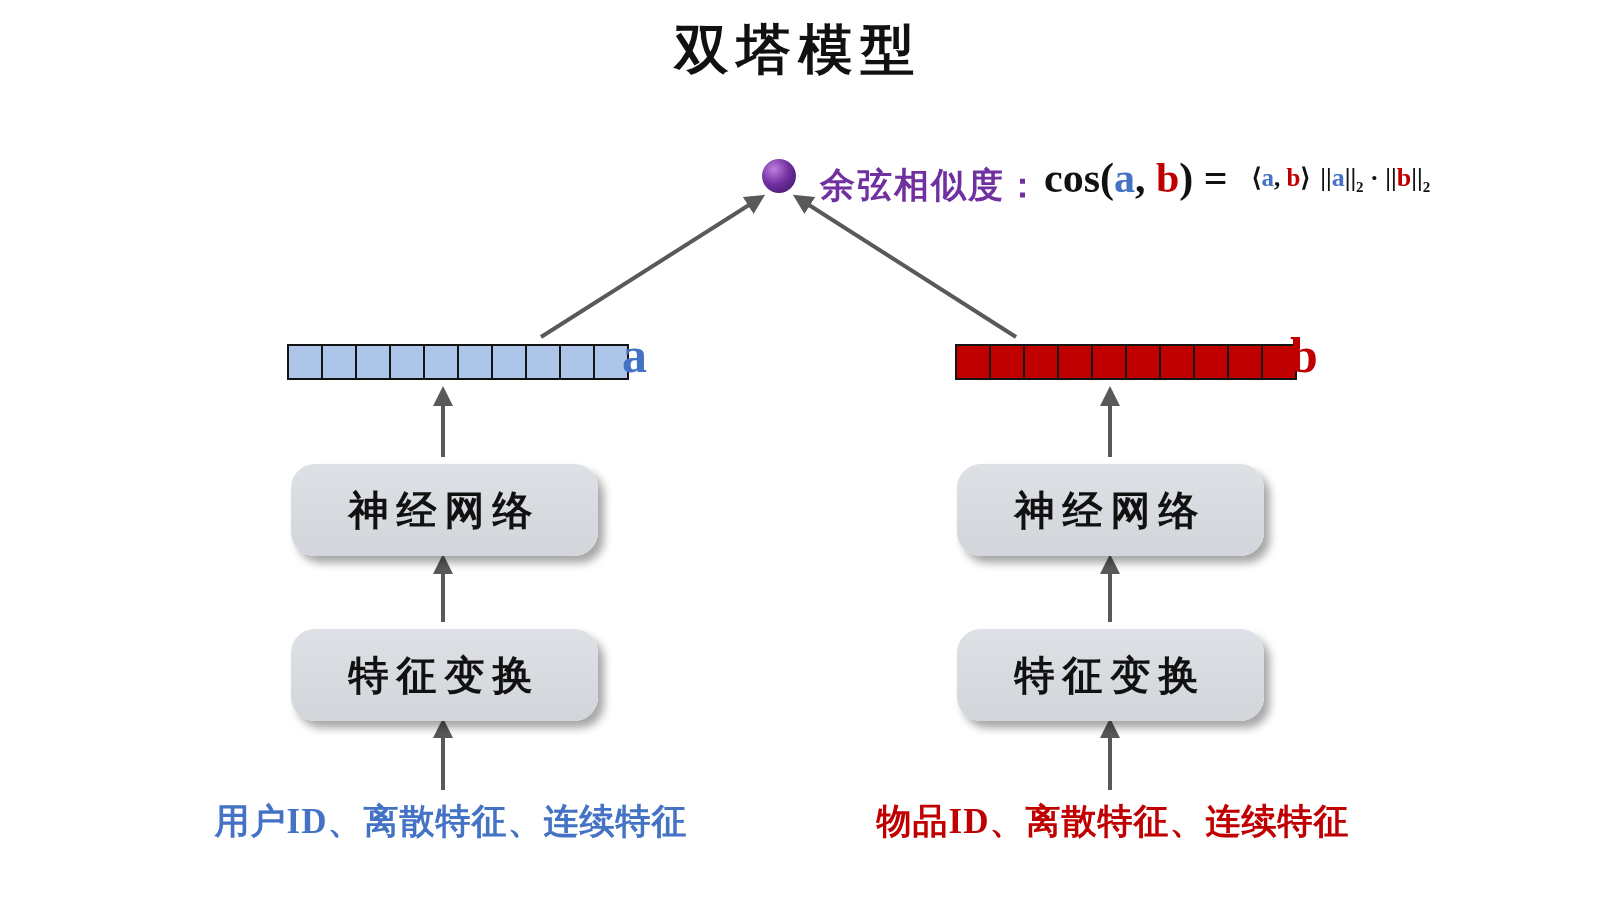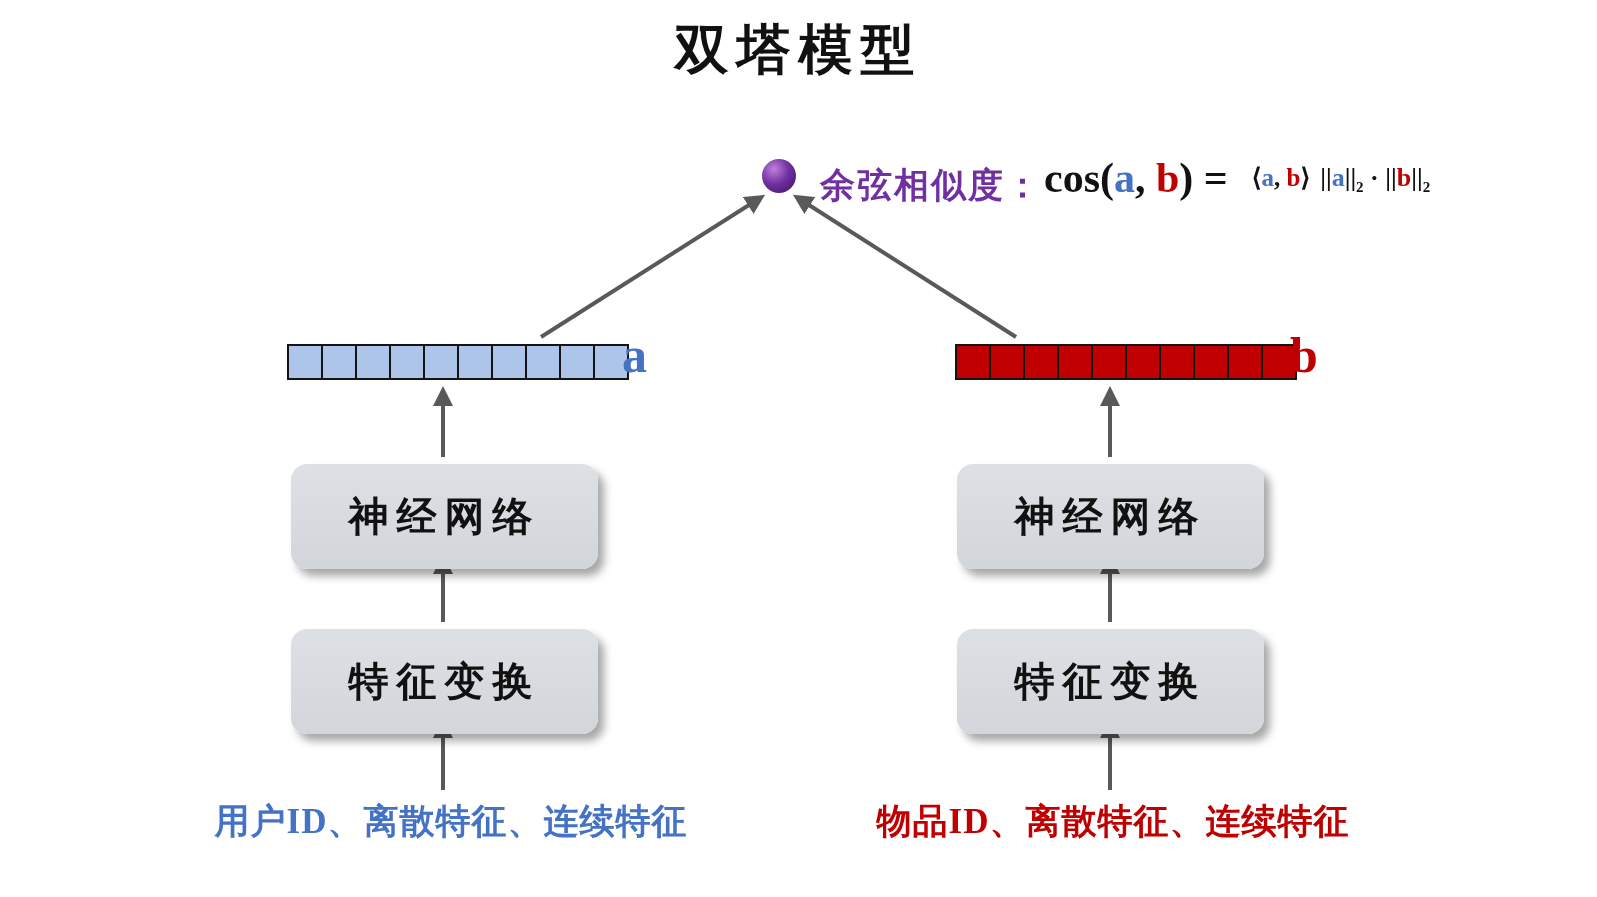--- a/index.html
+++ b/index.html
@@ -83,23 +83,23 @@
     position: absolute;
     font-size: 50px;
     font-weight: bold;
   }
   .vec-label-a { left: 622px; top: 326px; color: var(--blue, #4472c4); }
   .vec-label-b { left: 1290px; top: 326px; color: var(--red, #c00000); }
 
   .box {
     position: absolute;
     width: 307px;
-    height: 105px;
+    height: 92px;
     background: linear-gradient(#dde0e4, #d2d5d9);
-    border-radius: 16px;
+    border-radius: 24px;
     box-shadow: 6px 7px 9px rgba(0,0,0,0.35);
     display: flex;
     align-items: center;
     justify-content: center;
     font-size: 40px;
     font-weight: bold;
     letter-spacing: 8px;
     color: #111;
   }
   .box-nn-left  { left: 291px; top: 464px; }

